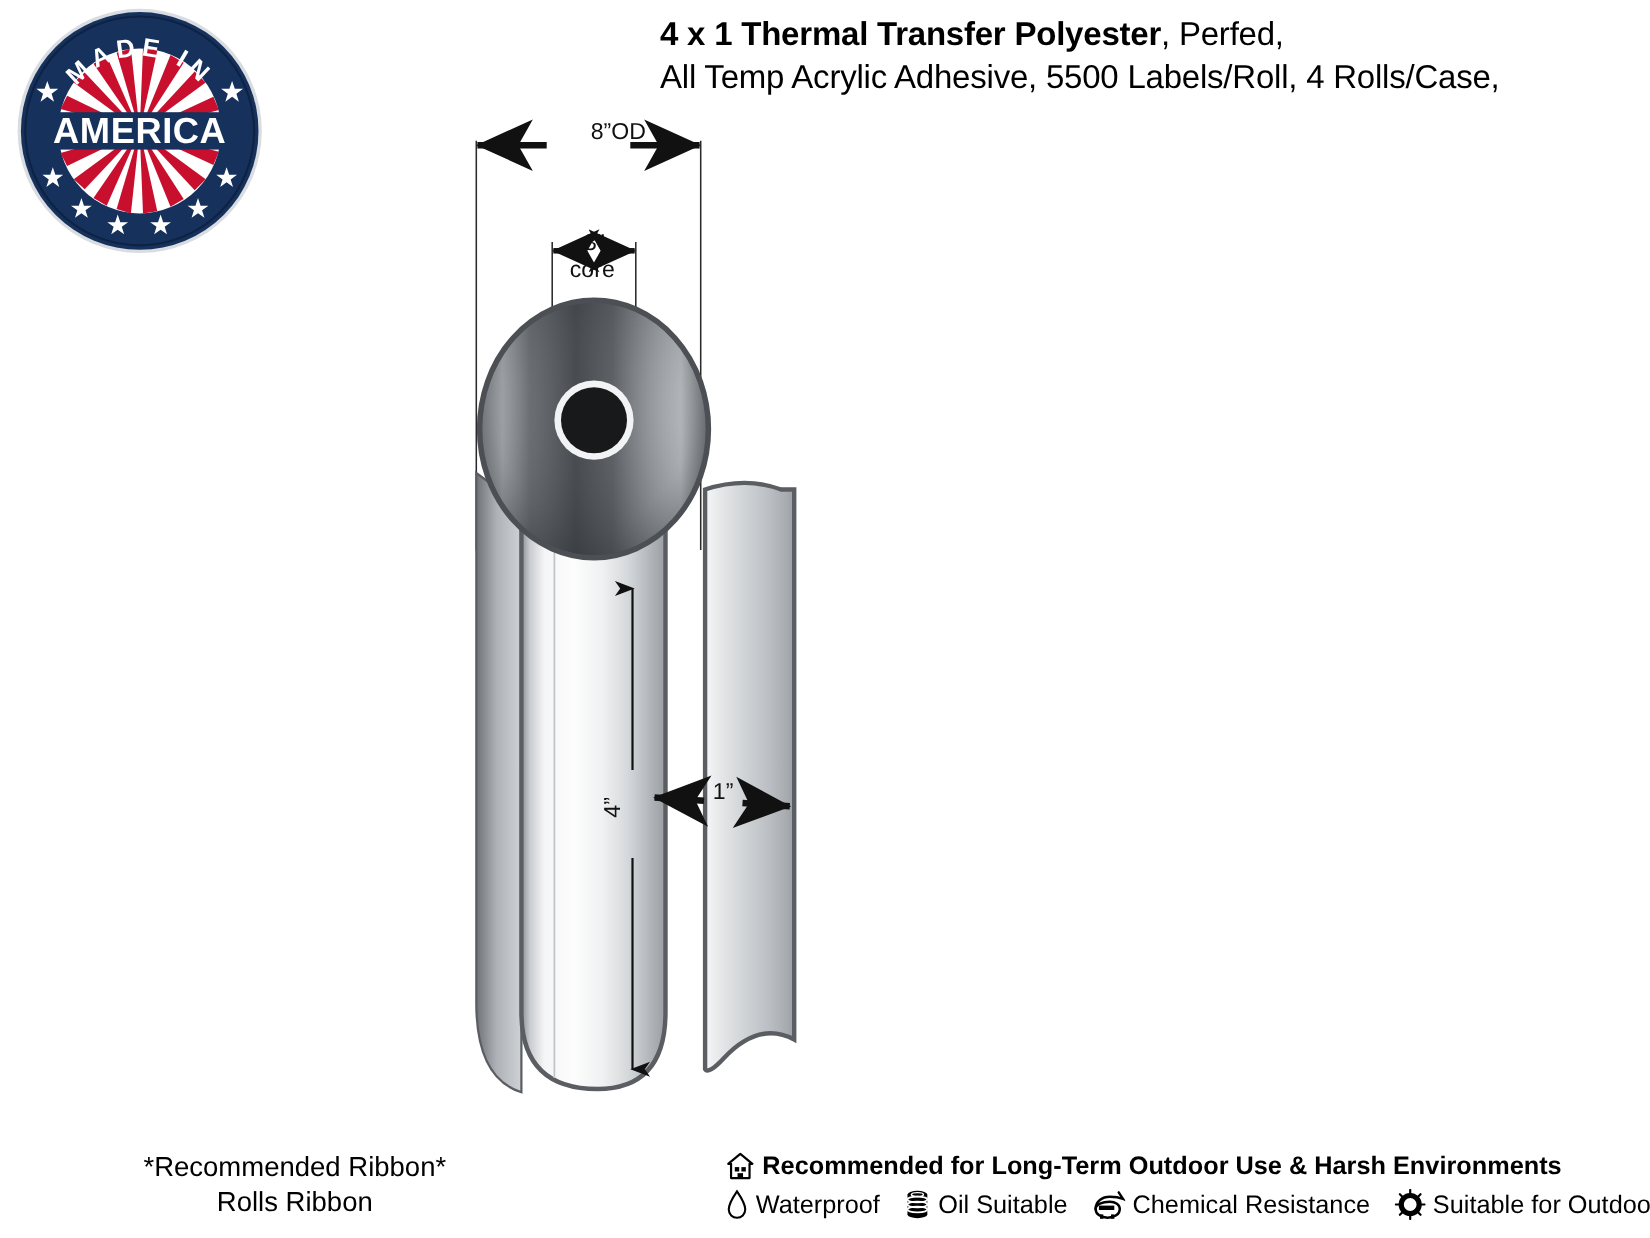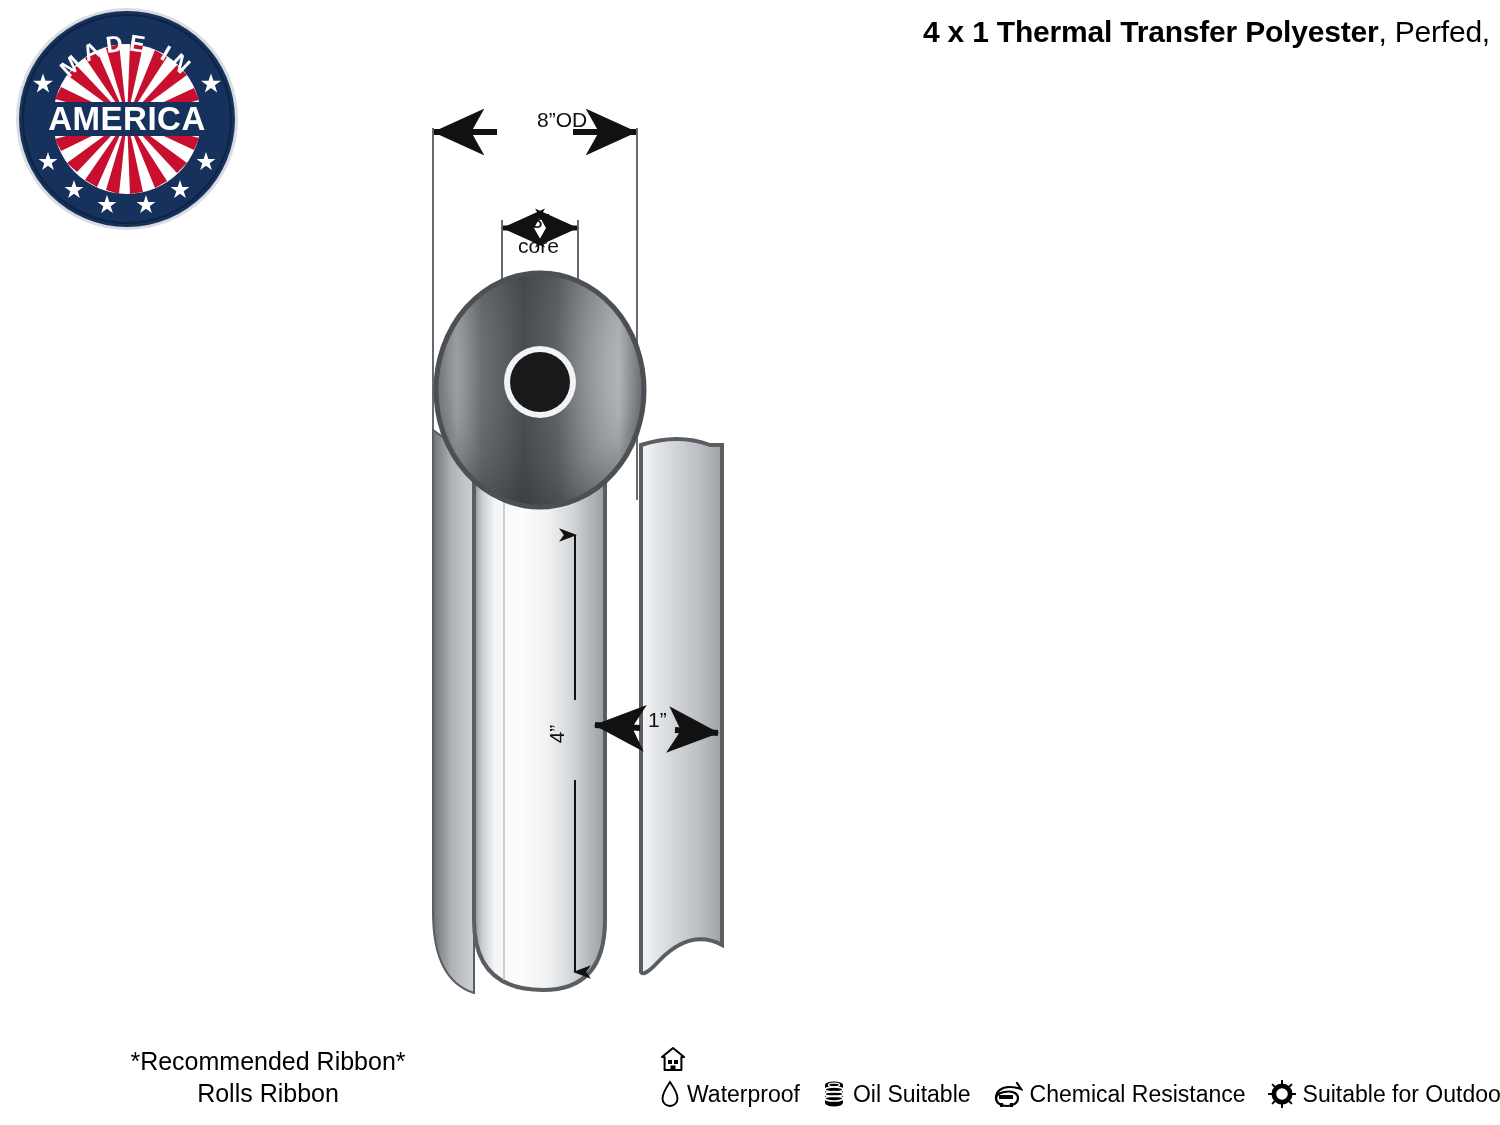--- a/index.html
+++ b/index.html
@@ -16,21 +16,21 @@
 
   
   .badge{
     position:absolute;left:12px;top:6px;width:230px;height:224px;
   }
   .badge svg{display:block;width:230px;height:224px;}
 
   
   .title-block{
     position:absolute;left:600px;top:12px;width:890px;
-    text-align:right;
+    text-align:left;
     line-height:1.30;
   }
   .title-line{
     font-size:30px;
     color:#000;
     white-space:nowrap;
     letter-spacing:-0.2px;
   }
   .title-line .b{font-weight:bold;}
   .title-line.l3{font-weight:bold;}
@@ -160,20 +160,21 @@
         </g>
         <g transform="translate(194,156) scale(0.9)">
           <path d="M0,-11 L2.6,-3.4 L10.5,-3.4 L4.1,1.3 L6.5,8.9 L0,4.2 L-6.5,8.9 L-4.1,1.3 L-10.5,-3.4 L-2.6,-3.4 Z"></path>
         </g>
       </g>
     </svg>
   </div>
 
   <div class="title-block">
     <div class="title-line l1"><span class="b">4 x 1 Thermal Transfer Polyester</span><span>, Perfed,</span></div>
+    <div class="title-line l2">All Temp Acrylic Adhesive, 5500 Labels/Roll, 4 Rolls/Case,</div>
   </div>
 
   <div class="diagram">
     <svg width="380" height="920" viewBox="0 0 380 920" xmlns="http://www.w3.org/2000/svg">
       <defs>
 
         <linearGradient id="discGrad" x1="0" y1="0" x2="1" y2="0">
           <stop offset="0%" stop-color="#8d9094"></stop>
           <stop offset="10%" stop-color="#b8bbbe"></stop>
           <stop offset="22%" stop-color="#6f7378"></stop>
@@ -301,20 +302,21 @@
 
     <div class="fr-head">
       <span class="ficon">
         <svg width="26" height="26" viewBox="0 0 26 26">
           <path d="M13 2 L24 11 L21.4 11 L21.4 24 L4.6 24 L4.6 11 L2 11 Z" fill="none" stroke="#000" stroke-width="2" stroke-linejoin="round"></path>
           <rect x="8" y="14" width="4" height="4" fill="#000"></rect>
           <rect x="14" y="14" width="4" height="4" fill="#000"></rect>
           <rect x="10.5" y="19.5" width="5" height="4.5" fill="#000"></rect>
         </svg>
       </span>
+      <span>Recommended for Long-Term Outdoor Use &amp; Harsh Environments</span>
     </div>
 
     <div class="fr-items">
 
       <span class="fr-item">
         <span class="ficon">
           <svg width="20" height="28" viewBox="0 0 20 28">
             <path d="M10 2 C10 2 2.5 13 2.5 18.4 C2.5 23 5.9 26 10 26 C14.1 26 17.5 23 17.5 18.4 C17.5 13 10 2 10 2 Z" fill="none" stroke="#000" stroke-width="1.9"></path>
           </svg>
         </span>

